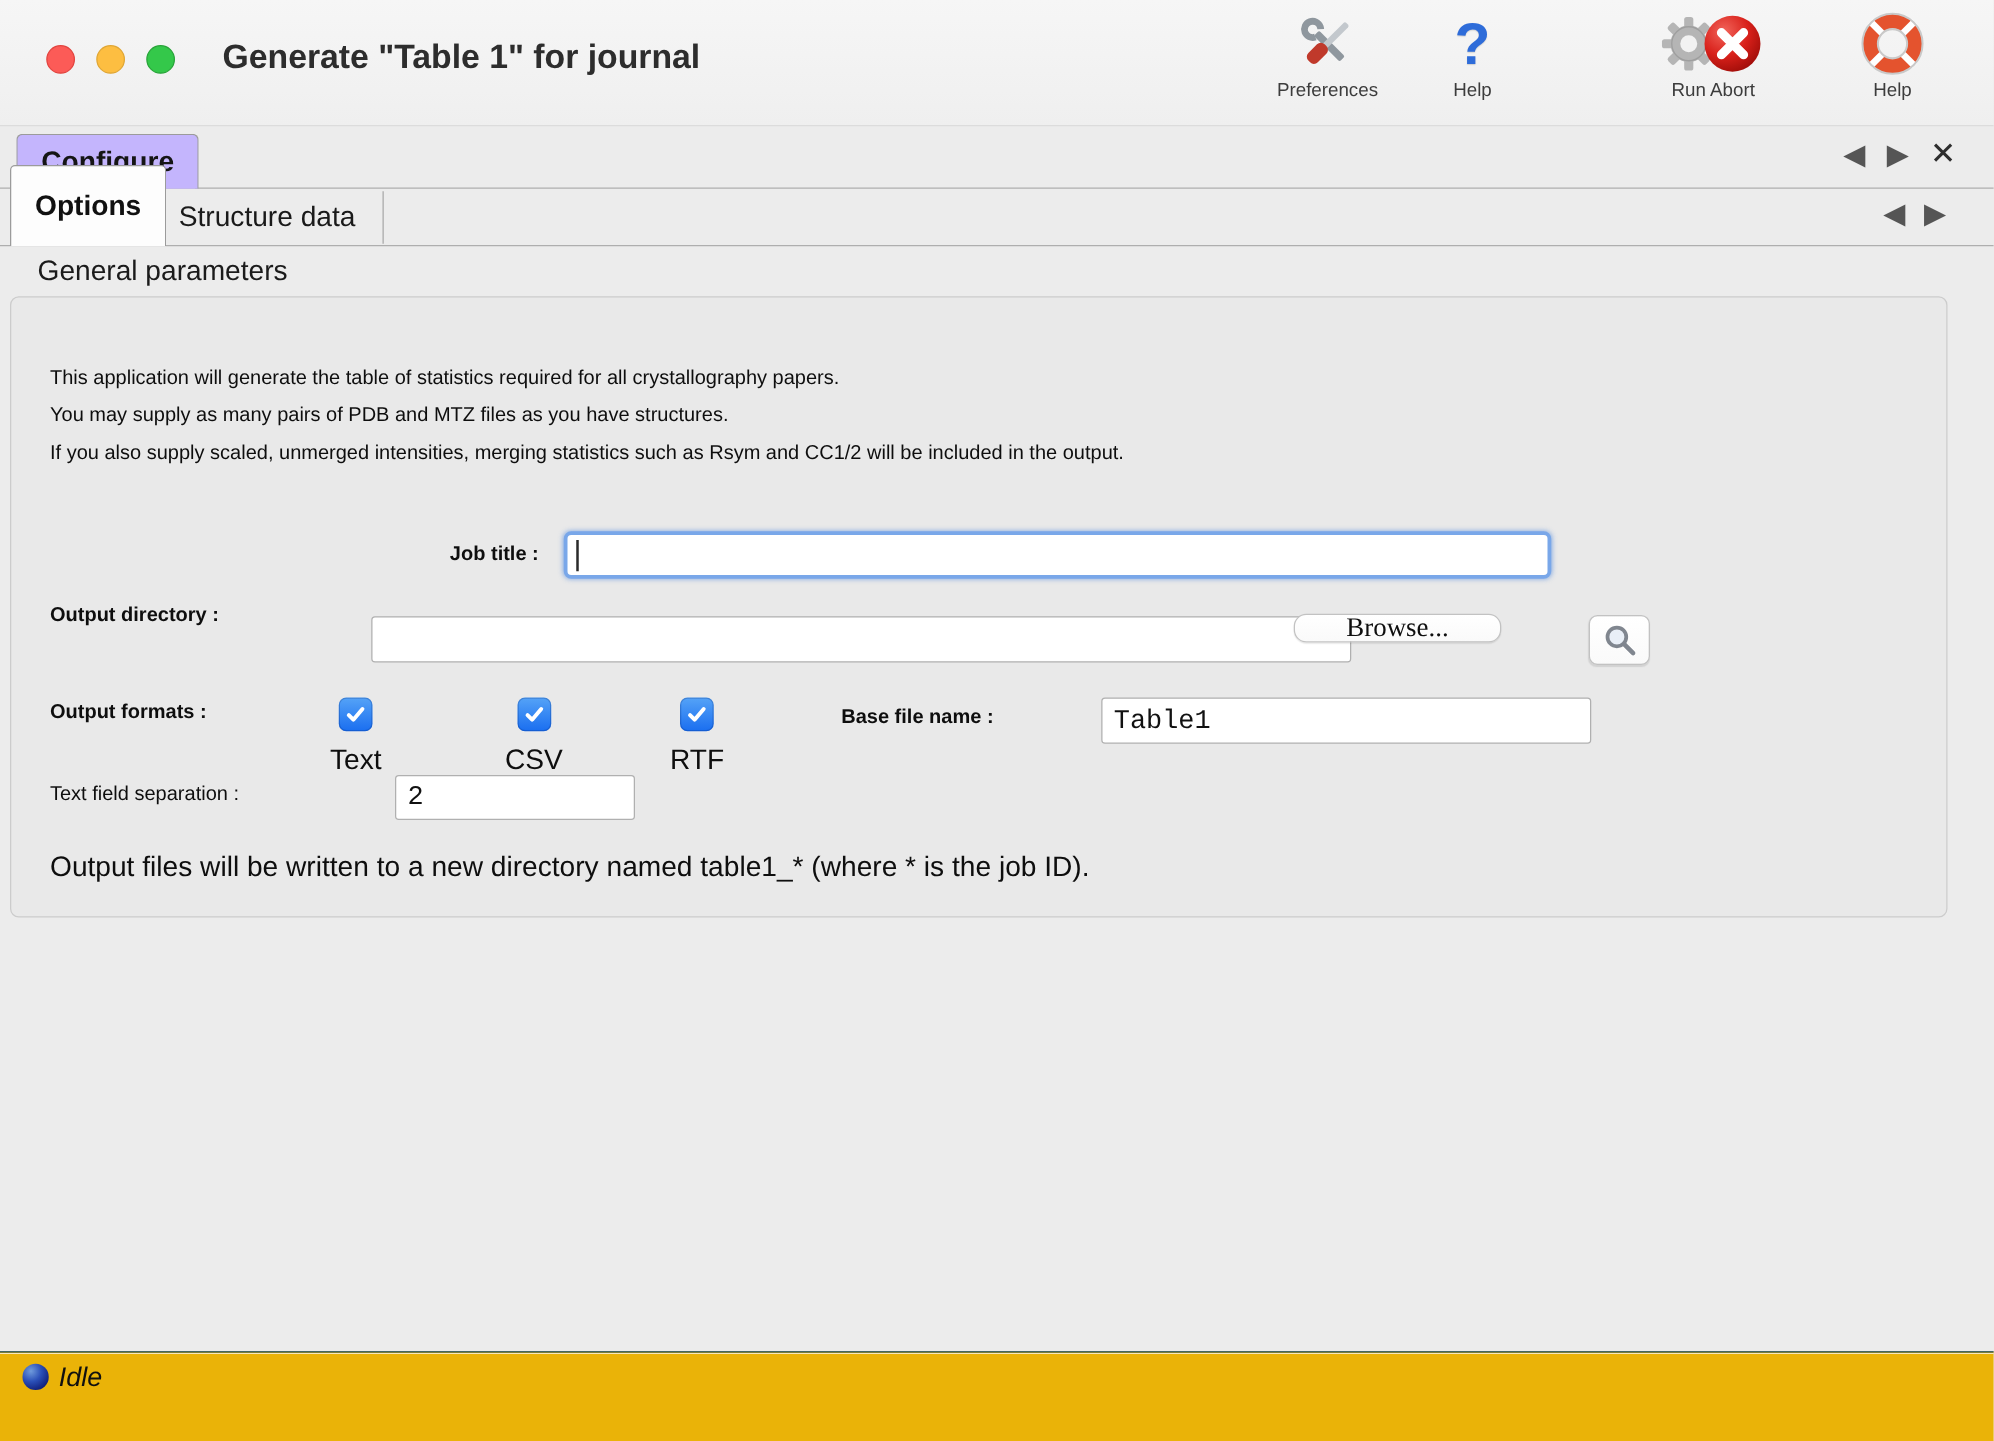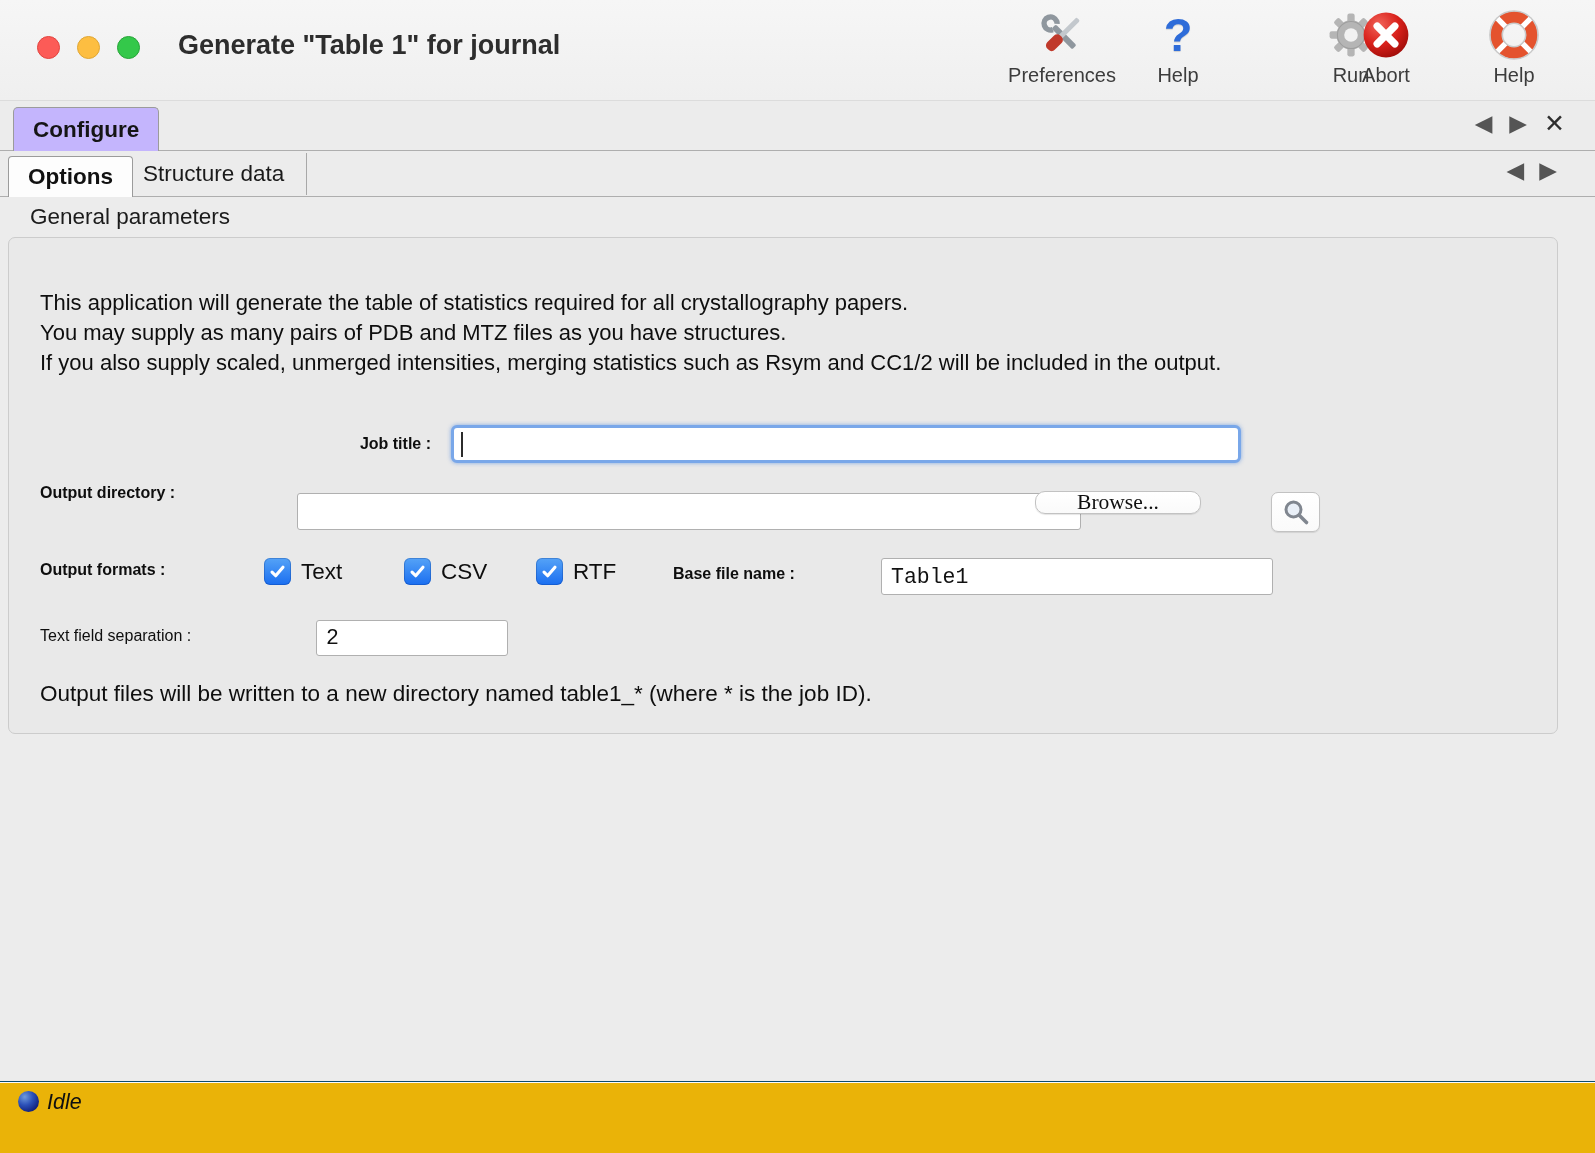--- a/index.html
+++ b/index.html
@@ -14,60 +14,60 @@
   .titlebar{position:absolute;top:0;left:0;right:0;height:100px;
     background:linear-gradient(#f6f6f6,#efefef);border-bottom:1px solid #dcdcdc;}
   .traffic{position:absolute;left:37px;top:36px;display:flex;gap:17px;}
   .tl{width:23px;height:23px;border-radius:50%;box-sizing:border-box;}
   .tl.red{background:#fc5b57;border:1px solid #e2433e;}
   .tl.yellow{background:#fdbe41;border:1px solid #e0a633;}
   .tl.green{background:#34c84a;border:1px solid #27a438;}
   .win-title{position:absolute;left:178px;top:30px;font-size:27px;font-weight:700;color:#2d2d2d;}
   .tb-item{position:absolute;top:9px;transform:translateX(-50%);display:flex;flex-direction:column;align-items:center;gap:3px;cursor:default;}
   .tb-icon{height:52px;display:flex;align-items:center;justify-content:center;}
-  .tb-label{font-size:20px;color:#3c3c3c;white-space:nowrap;}
+  .tb-label{font-size:15px;color:#3c3c3c;white-space:nowrap;}
   .help-q{font-size:47px;font-weight:800;color:#2e6cd9;line-height:50px;text-shadow:0 1px 1px rgba(0,0,0,.15);}
   
   .tabrow1{position:absolute;top:100px;left:0;right:0;height:50px;border-bottom:1px solid #aeaeae;}
   .tab-configure{position:absolute;left:13px;bottom:-1px;height:43px;padding:0 19px;display:flex;align-items:center;
     background:#c4b5fd;border:1px solid #9b9b9b;border-bottom:none;border-radius:5px 5px 0 0;
     font-size:22.5px;font-weight:700;color:#151515;}
   .navset{position:absolute;display:flex;align-items:center;font-size:23px;color:#3f3f3f;}
   .navset1{right:30px;top:11px;gap:17px;}
   .navset2{right:38px;top:9px;gap:15px;}
   .nav-glyph{cursor:default;line-height:1;}
   .tabrow2{position:absolute;top:150px;left:0;right:0;height:46px;border-bottom:1px solid #aeaeae;}
-  .tab-options{position:absolute;left:8px;bottom:-1px;height:40px;padding:0 19px;display:flex;align-items:center;
+  .tab-options{position:absolute;left:8px;bottom:-1px;height:40px;padding:12px 19px;display:flex;align-items:center;
     background:#fdfdfd;border:1px solid #9b9b9b;border-bottom:none;border-radius:4px 4px 0 0;
     font-size:22.5px;font-weight:700;color:#111;}
   .tab-structure{position:absolute;left:121px;top:3px;height:42px;padding:0 22px;display:flex;align-items:center;
     border-right:1px solid #a8a8a8;font-size:22.5px;color:#1a1a1a;}
   .section-title{position:absolute;left:30px;top:204px;font-size:22.5px;color:#1b1b1b;}
   
   .panel{position:absolute;left:8px;top:237px;width:1550px;height:497px;box-sizing:border-box;
     background:#e9e9e9;border:1px solid #cccccc;border-radius:7px;}
-  .desc{position:absolute;left:31px;top:50px;font-size:22px;line-height:30px;color:#0e0e0e;}
+  .desc{position:absolute;left:31px;top:50px;font-size:16px;line-height:30px;color:#0e0e0e;}
   .flabel{position:absolute;font-size:16px;font-weight:700;color:#0e0e0e;white-space:nowrap;}
   .flabel.normal{font-weight:400;}
   .txt-input{position:absolute;box-sizing:border-box;background:#fff;border:1px solid #b0b0b0;border-radius:3px;
     font-size:22px;padding:0 9px;font-family:"Liberation Sans",sans-serif;color:#111;outline:none;}
   .mono{font-family:"Liberation Mono","DejaVu Sans Mono",monospace;font-size:21.5px;}
   .job-title-label{left:0;width:422px;text-align:right;top:197px;}
   .job-title-input{left:442px;top:187px;width:790px;height:38px;border:3px solid #79a7e9;border-radius:6px;
     box-shadow:0 0 4px rgba(93,146,224,.75);}
   .caret{position:absolute;left:452px;top:194px;width:2px;height:25px;background:#2b2b2b;}
   .outdir-label{left:31px;top:246px;}
   .outdir-input{left:288px;top:255px;width:784px;height:37px;}
   .btn{position:absolute;box-sizing:border-box;display:flex;align-items:center;justify-content:center;
     background:linear-gradient(#ffffff,#fafafa);border:1px solid #c2c2c2;border-radius:10px;
     font-size:21.5px;color:#0f0f0f;box-shadow:0 1px 1px rgba(0,0,0,.10);cursor:default;}
   .browse-btn{left:1026px;top:253px;width:166px;height:23px;font-family:Liberation Serif, serif;}
   .search-btn{left:1262px;top:254px;width:49px;height:40px;border-radius:7px;}
   .formats-label{left:31px;top:323px;}
-  .chk-item{position:absolute;top:320px;display:flex;align-items:center;gap:10px;font-size:22.5px;color:#0e0e0e;}
+  .chk-item{position:absolute;top:320px;display:flex;align-items:center;gap:10px;font-size:22.5px;color:#0e0e0e;flex-direction:column;}
   .chk-text{left:255px;}
   .chk-csv{left:395px;}
   .chk-rtf{left:527px;}
   .checkbox{width:27px;height:27px;border-radius:6px;box-sizing:border-box;
     background:linear-gradient(#55a3f7,#1a6ef0);box-shadow:inset 0 0 0 1px rgba(0,40,120,.25);
     display:flex;align-items:center;justify-content:center;}
   .checkbox svg{visibility:hidden;}
   .checkbox.checked svg{visibility:visible;}
   .basefile-label{left:664px;top:327px;}
   .basefile-input{left:872px;top:320px;width:392px;height:37px;}

